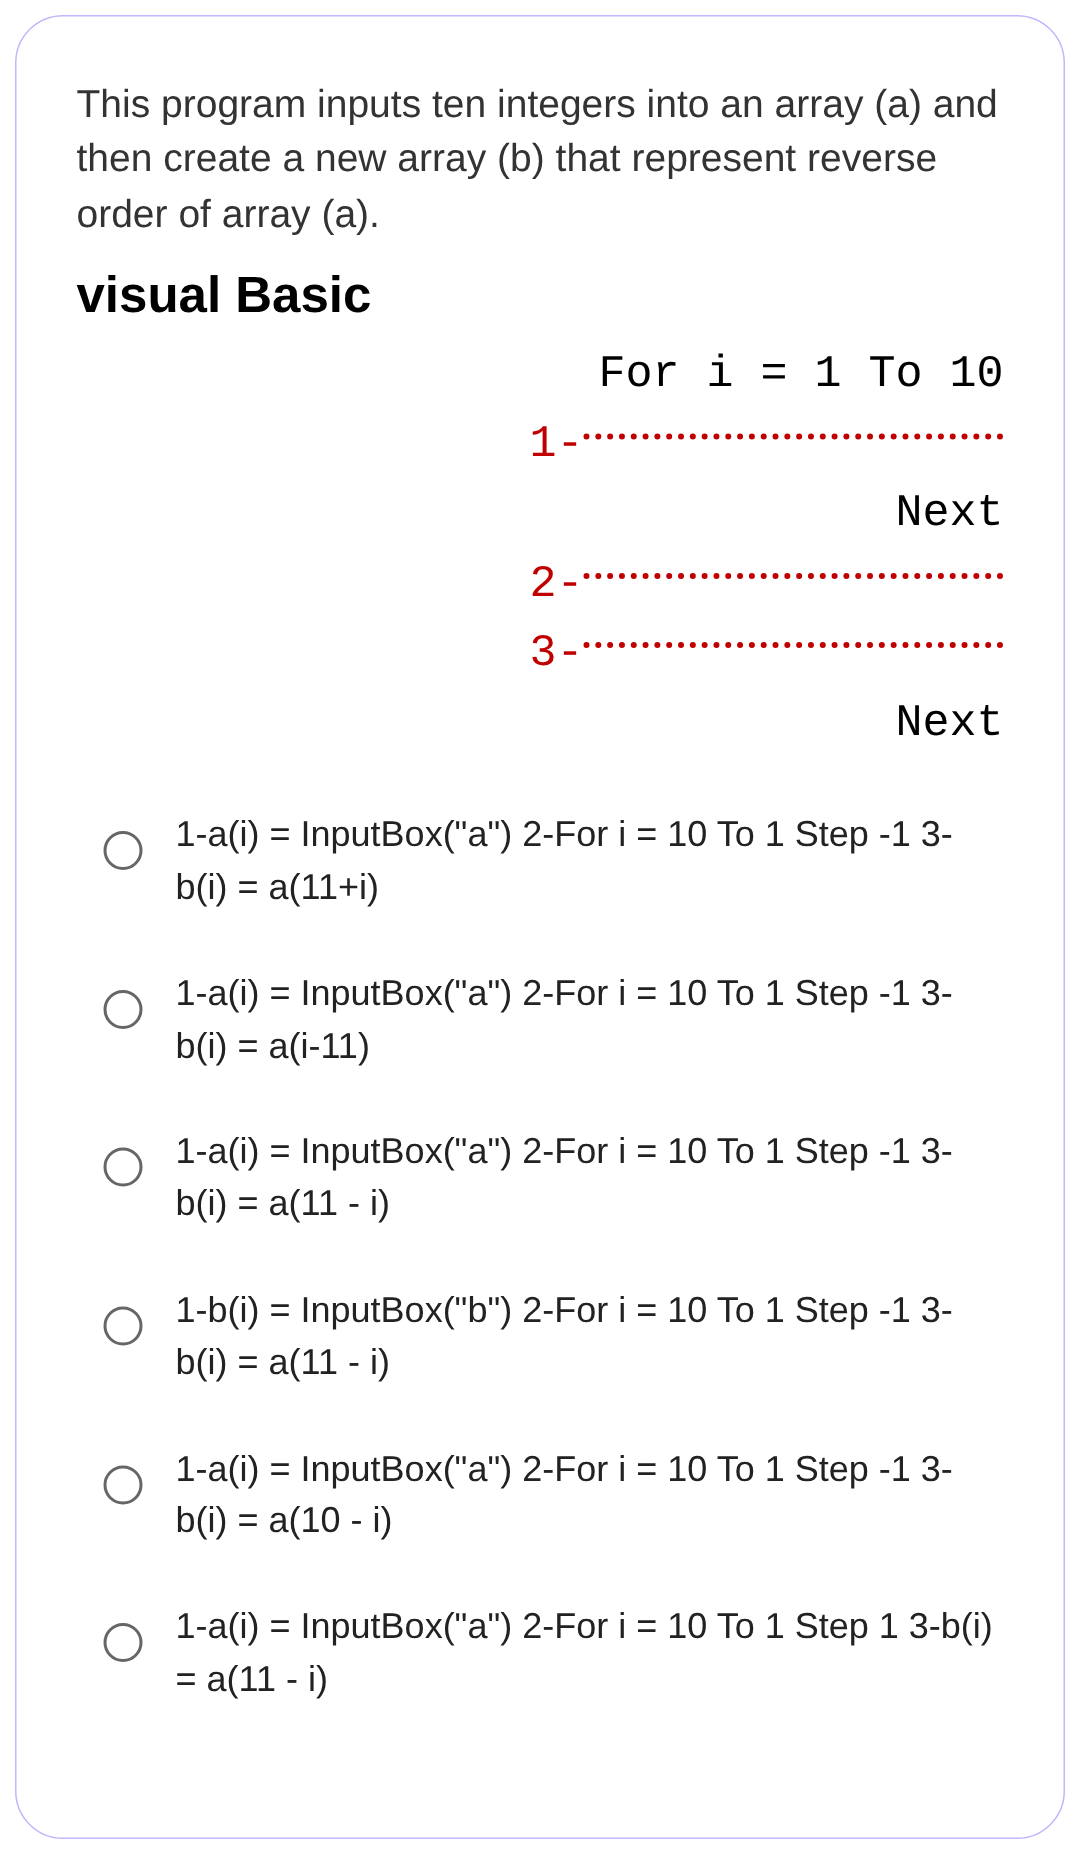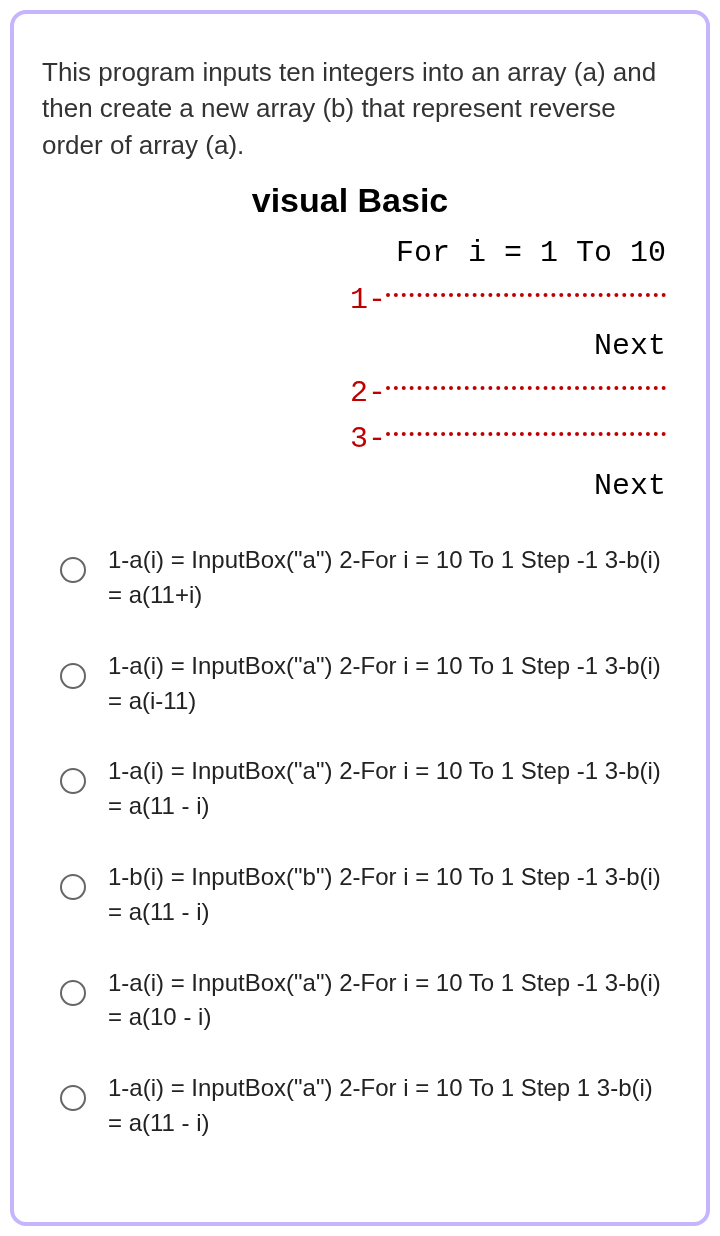--- a/index.html
+++ b/index.html
@@ -8,37 +8,37 @@
       padding: 0;
     }
     body {
       font-family: Arial, Helvetica, sans-serif;
       background: #fff;
       width: 720px;
       height: 1236px;
       padding: 0;
     }
     .card {
-      border: 4px solid #c4b5fd;
-      border-radius: 16px;
+      border: 1px solid #c4b5fd;
+      border-radius: 32px;
       margin: 10px;
-      padding: 40px 40px 20px 28px;
+      padding: 40px 40px 20px 40px;
       min-height: 1216px;
     }
     .question-text {
       font-size: 26px;
       color: #333;
       line-height: 1.4;
       margin-bottom: 18px;
     }
     .language-label {
       font-size: 34px;
       font-weight: bold;
       color: #000;
-      text-align: center;
+      text-align: left;
       margin-bottom: 10px;
       padding-right: 8px;
     }
     .code-block {
       font-family: 'Courier New', Courier, monospace;
       font-size: 30px;
       color: #000;
       line-height: 1.55;
       margin: 0 0 30px 20px;
     }

